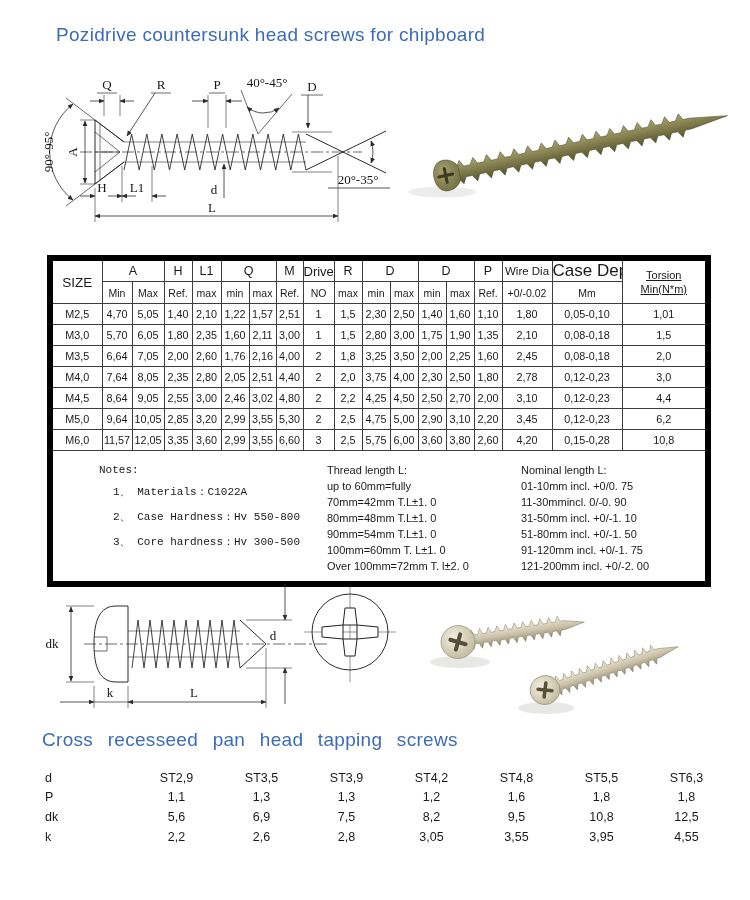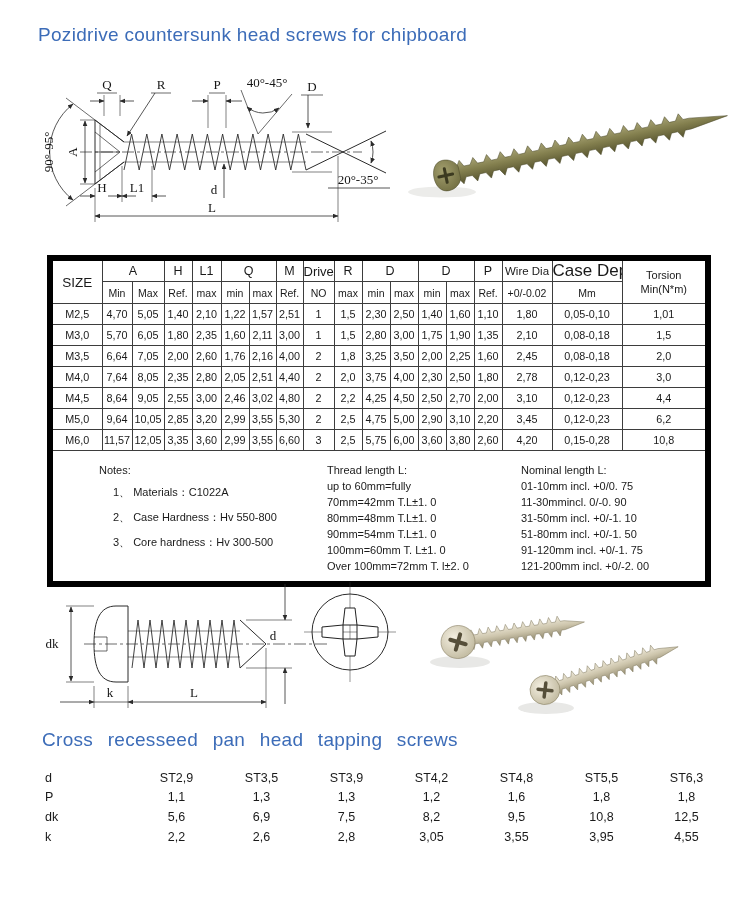--- a/index.html
+++ b/index.html
@@ -12,41 +12,41 @@
   .title2{word-spacing:9px;}
 
   
   table.spec{border-collapse:collapse;table-layout:fixed;width:658px;border:6px solid #000000;font-size:10.8px;}
   .spec th,.spec td{border:1px solid #3d3d3d;text-align:center;vertical-align:middle;padding:0;font-weight:normal;white-space:nowrap;overflow:hidden;}
   .spec thead tr{height:22px;}
   .spec tbody tr{height:21px;}
   .spec thead .grp{font-size:12.5px;}
   .spec thead .subrow th{font-size:10.5px;}
   .spec .size-h{font-size:13.5px;}
-  .spec .torsion-h{font-size:11px;line-height:1.3;}
+  .spec .torsion-h{font-size:11px;line-height:1.3;text-decoration:underline;}
   .spec td.notes-cell{height:112px;vertical-align:top;text-align:left;}
 
   .notes-flex{display:flex;padding:12px 8px 6px 46px;font-size:11px;line-height:1.45;}
-  .notes-col1{width:228px;}
+  .notes-col1{width:228px;font-family:Liberation Mono, monospace;}
   .notes-col1 .nhead{margin-bottom:6px;}
   .notes-col1 div[data-name="note-line"]{margin:0 0 9px 14px;}
   .notes-col2{width:162px;}
   .notes-col3{flex:1;padding-left:32px;}
 
   
   table.tapping{border-collapse:collapse;table-layout:fixed;width:691px;font-size:12.5px;}
   .tapping td{height:19.6px;text-align:center;padding:0;white-space:nowrap;}
   .tapping td.tlabel{text-align:left;padding-left:7px;}
 
   svg text{font-family:"Liberation Serif",serif;font-size:13px;fill:#161616;}
 </style>
 </head>
 <body data-name="catalog-page">
 
-<div class="abs title" style="left:38px;top:24px;" data-name="page-title">Pozidrive countersunk head screws for chipboard</div>
+<div class="abs title" style="left:56px;top:24px;" data-name="page-title">Pozidrive countersunk head screws for chipboard</div>
 <div class="abs title title2" style="left:42px;top:729px;" data-name="section-title-tapping">Cross recesseed pan head tapping screws</div>
 
 <svg class="abs" style="left:40px;top:74px;" width="352" height="160" viewBox="0 0 352 160" data-name="countersunk-screw-diagram">
   <defs>
     <marker id="ar" markerWidth="8" markerHeight="8" refX="6.5" refY="3" orient="auto-start-reverse">
       <path d="M0,0 L7,3 L0,6 Z" fill="#2b2b2b"></path>
     </marker>
     <linearGradient id="gGreenShaft" x1="0" y1="0" x2="0" y2="1">
       <stop offset="0" stop-color="#a7a375"></stop>
         <stop offset="0.45" stop-color="#84804f"></stop>

